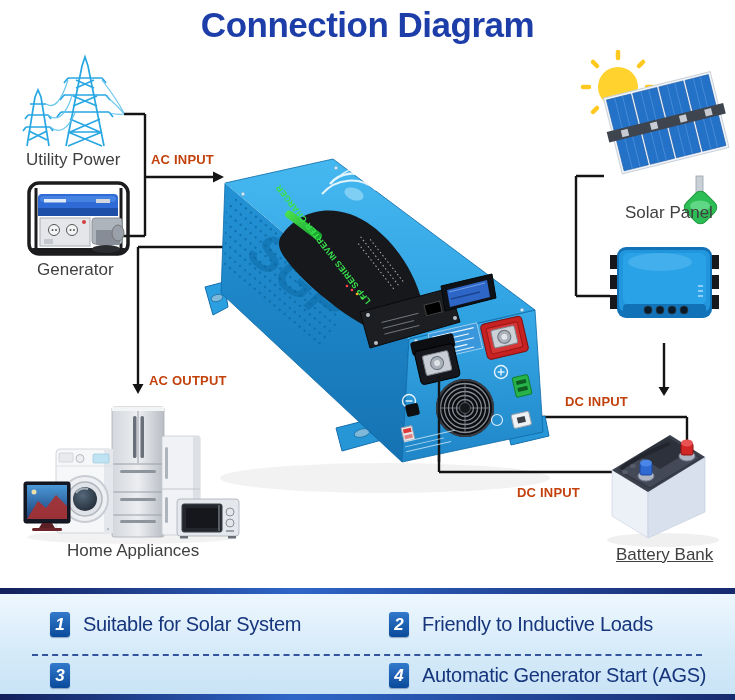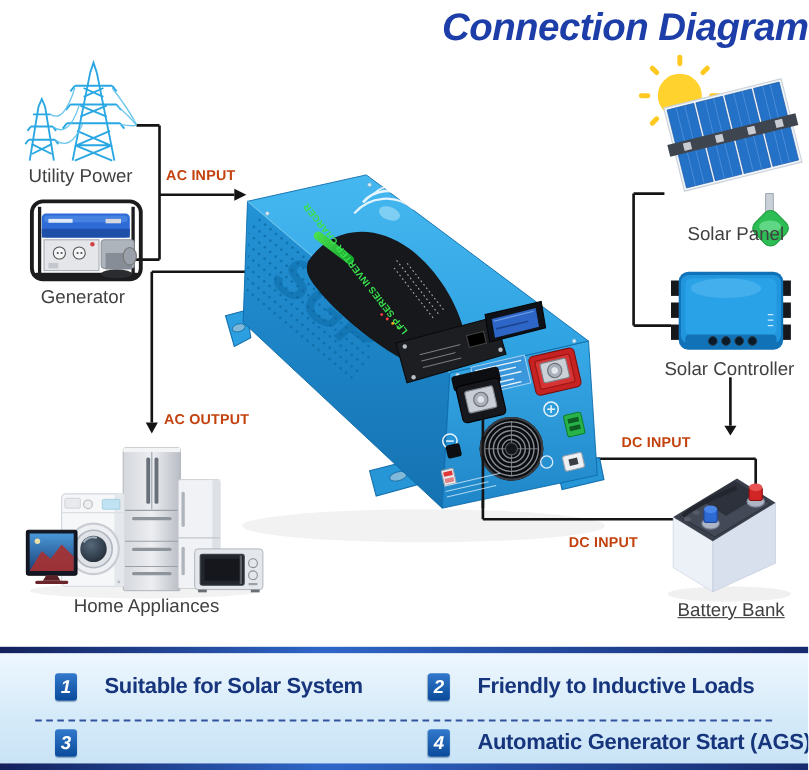--- a/index.html
+++ b/index.html
@@ -1,37 +1,37 @@
 <!DOCTYPE html>
 <html><head>
 <meta charset="utf-8">
 <style>
   html,body{margin:0;padding:0;background:#ffffff;}
   #canvas{position:relative;width:735px;height:700px;background:#ffffff;overflow:hidden;
           font-family:"Liberation Sans", sans-serif;}
   #diagram-svg{position:absolute;left:0;top:0;}
-  .page-title{position:absolute;left:0;top:5px;width:735px;text-align:right;
-      font-size:35px;font-weight:bold;letter-spacing:-0.5px;color:#1d3ea8;font-style:italic;}
+  .page-title{position:absolute;left:0;top:5px;width:735px;text-align:center;
+      font-size:35px;font-weight:bold;letter-spacing:-0.5px;color:#1d3ea8;}
   .node-label{position:absolute;font-size:17px;color:#404040;white-space:nowrap;}
   .conn-label{position:absolute;font-size:13px;font-weight:bold;color:#c2410c;
       letter-spacing:0.2px;white-space:nowrap;}
   .feature-bar{position:absolute;left:0;top:588px;width:735px;height:112px;}
   .fstrip{position:absolute;left:0;width:735px;height:6px;
       background:linear-gradient(90deg,#13205c 0%,#2e66c8 40%,#172a6e 100%);}
   .fstrip.top{top:0;}
   .fstrip.bottom{top:106px;}
   .fbody{position:absolute;left:0;top:6px;width:735px;height:100px;
       background:linear-gradient(180deg,#eef7fe 0%,#d6ebf9 55%,#c9e3f6 100%);}
   .fitem{position:absolute;display:flex;align-items:center;height:25px;}
   .fbadge{width:20px;height:25px;border-radius:3px;flex:0 0 20px;
       background:linear-gradient(180deg,#3279cc 0%,#0a4a9a 100%);
       color:#ffffff;font-weight:bold;font-style:italic;font-size:17px;
       display:flex;align-items:center;justify-content:center;
       box-shadow:0 1px 1px rgba(10,40,90,.35);}
-  .flabel{margin-left:25px;font-size:20px;font-weight:bold;color:#16357c;
+  .flabel{margin-left:13px;font-size:20px;font-weight:normal;color:#16357c;
       letter-spacing:-0.3px;white-space:nowrap;text-align:center;}
   .fdash{position:absolute;left:32px;top:60px;width:670px;height:0;
       border-top:2px dashed #33539e;}
 </style>
 </head>
 <body>
 
 <div id="canvas">
 
   <div class="page-title">Connection Diagram</div>
@@ -469,21 +469,20 @@
         <rect width="18" height="14" rx="2" fill="#eef1f4" stroke="#9aa2ac"></rect>
         <rect x="5" y="4" width="8" height="6" fill="#3a3f46"></rect>
       </g>
     </g>
   </svg>
 
   <div class="node-label" style="left:26px;top:150px;">Utility Power</div>
   <div class="node-label" style="left:37px;top:260px;">Generator</div>
   <div class="node-label" style="left:67px;top:541px;">Home Appliances</div>
   <div class="node-label" style="left:625px;top:203px;">Solar Panel</div>
-  <div class="node-label" style="left:604px;top:326px;">Solar Controller</div>
   <div class="node-label" style="left:616px;top:545px;text-decoration:underline;">Battery Bank</div>
 
   <div class="conn-label" style="left:151px;top:152px;">AC INPUT</div>
   <div class="conn-label" style="left:149px;top:325px;margin-top:48px;">AC OUTPUT</div>
   <div class="conn-label" style="left:565px;top:394px;">DC INPUT</div>
   <div class="conn-label" style="left:517px;top:485px;">DC INPUT</div>
 
   <div class="feature-bar">
     <div class="fstrip top"></div>
     <div class="fbody">

